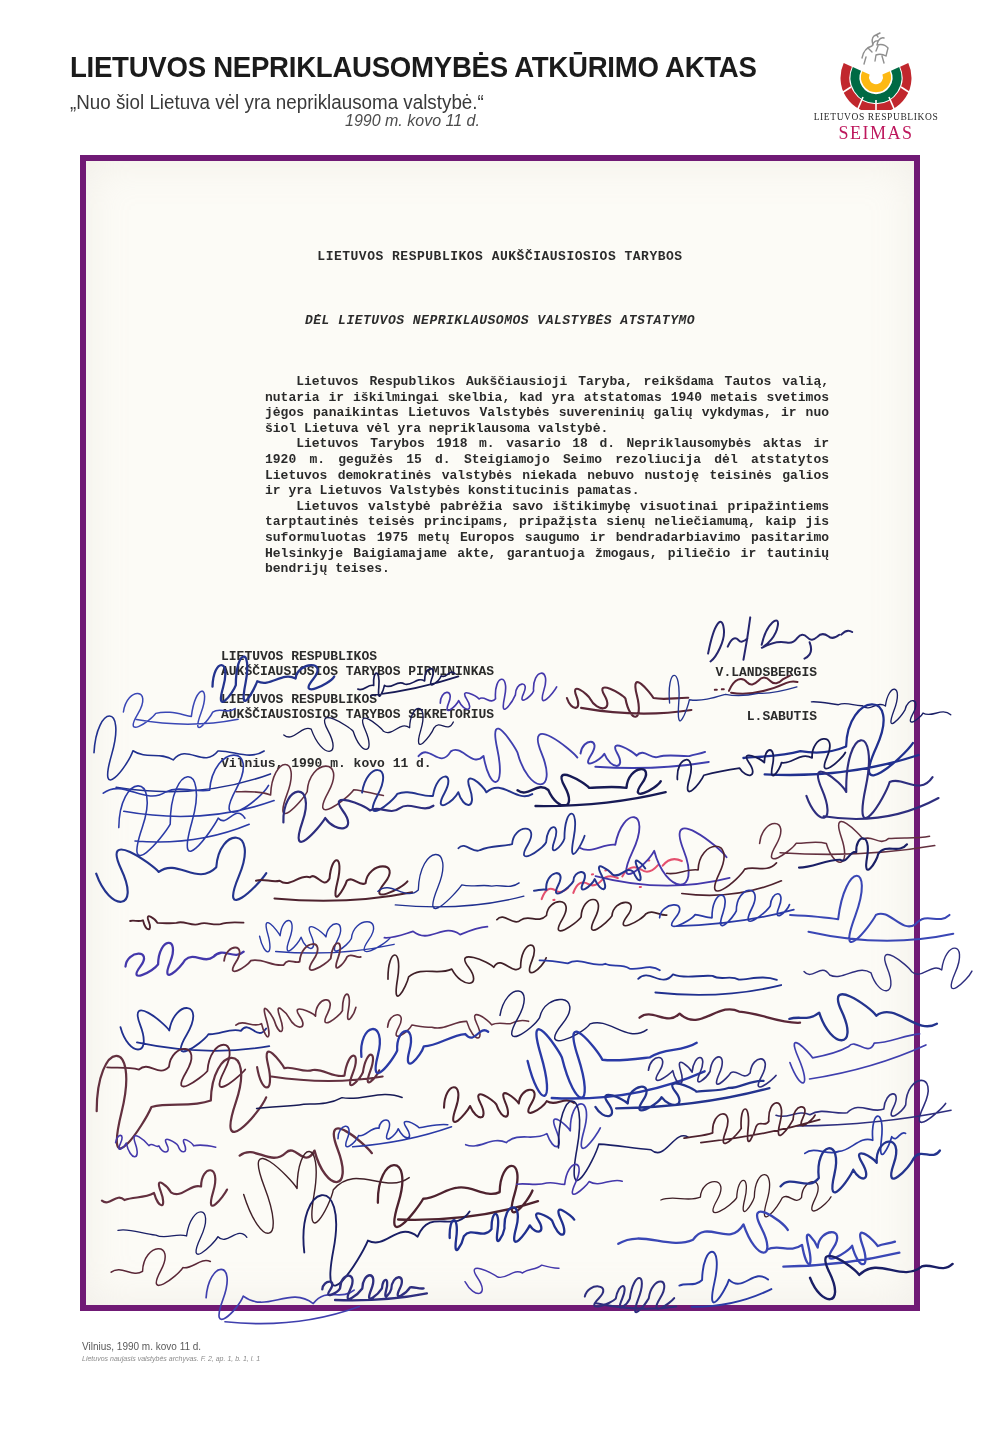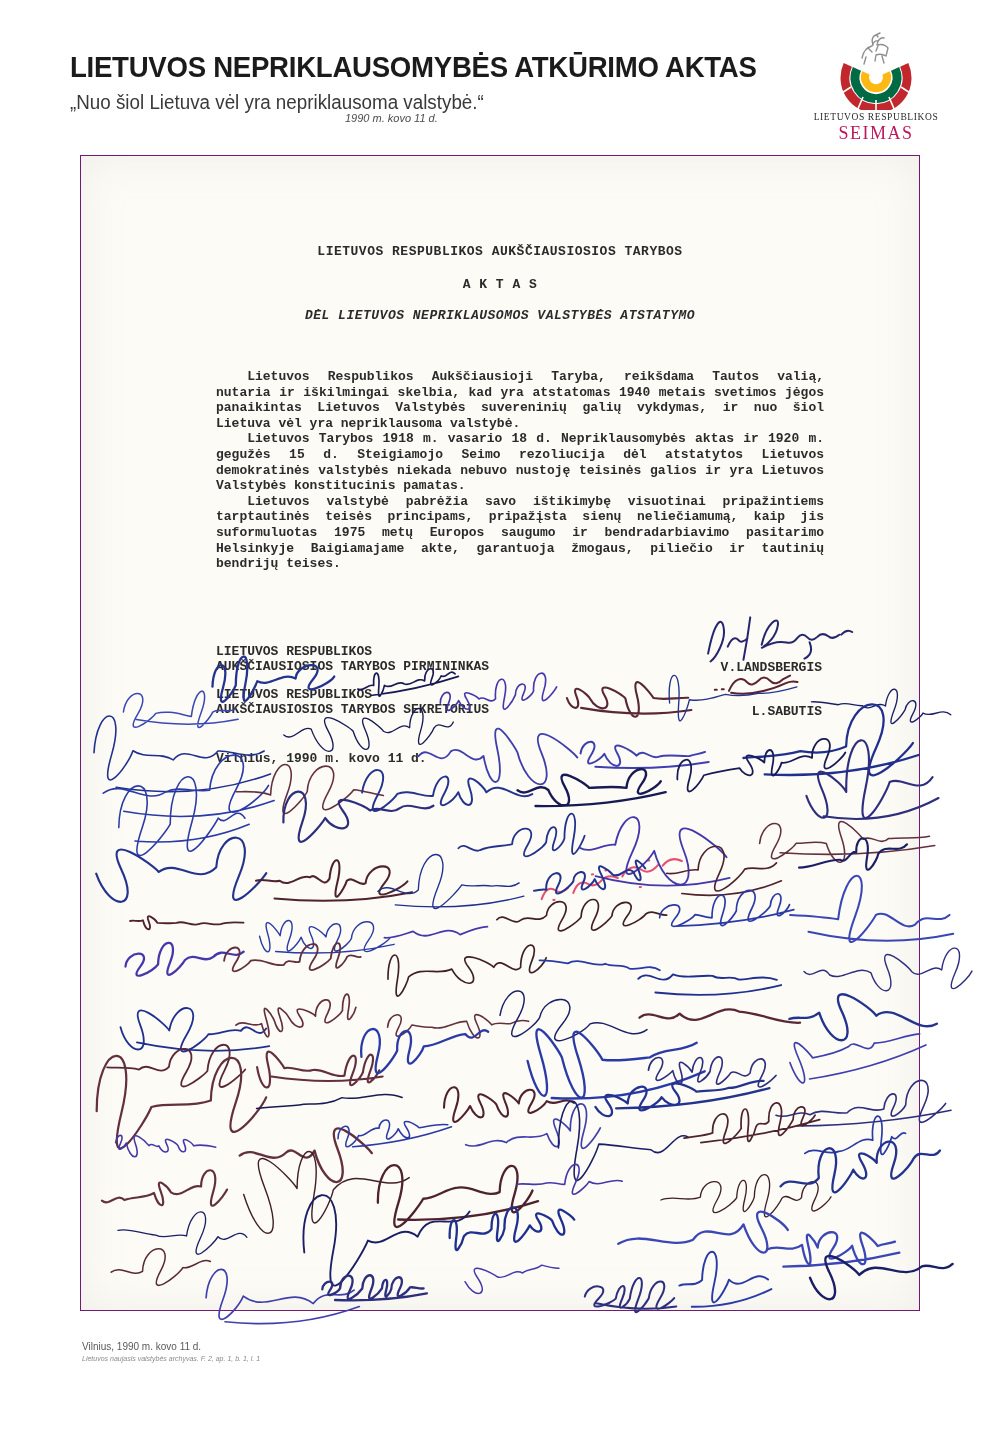--- a/index.html
+++ b/index.html
@@ -17,51 +17,51 @@
     letter-spacing:-0.3px; white-space:nowrap;
     transform:scaleX(0.92); transform-origin:left center;
   }
   .hdr-subtitle {
     position:absolute; left:70px; top:91px;
     font-size:20px; font-weight:400; color:#3a3a3a;
     white-space:nowrap; transform:scaleX(0.94); transform-origin:left center;
   }
   .hdr-date {
     position:absolute; left:345px; top:112px;
-    font-size:11px; font-style:italic; color:#4c4c4c;
+    font-size:16px; font-style:italic; color:#4c4c4c;
   }
 
   
   .logo { position:absolute; left:808px; top:32px; width:136px; text-align:center; }
   .logo svg { display:block; margin:0 auto; }
   .logo-org {
     font-family:"Liberation Serif", serif; font-size:9.5px; letter-spacing:0.6px;
     color:#2a2a2a; margin-top:2px; white-space:nowrap;
   }
   .logo-seimas {
     font-family:"Liberation Serif", serif; font-size:18px; letter-spacing:1.5px;
     color:#be185d; margin-top:1px;
   }
 
   
   .scan {
     position:absolute; left:80px; top:155px; width:840px; height:1156px;
-    background:#fcfbf6; border:1px solid #701a75;
+    background:#fcfbf6; border:6px solid #701a75;
     box-shadow:inset 0 0 40px rgba(210,205,190,0.25);
   }
   .tw { font-family:"Liberation Mono", monospace; font-weight:700; color:#2b2b2b; }
   .doc-h { position:absolute; left:0; width:100%; text-align:center; font-size:13px; letter-spacing:0.5px; }
   .doc-h1 { top:88px; }
   .doc-h2 { top:121px; }
   .doc-h3 { top:152px;font-style:italic; }
   .doc-body {
     position:absolute; left:135px; top:213px; width:608px;
     font-size:13px; line-height:15.6px; text-align:justify;
   }
-  .doc-body p { text-indent:4ch; }
+  .doc-body p { text-indent:4ch;margin-left:44px; }
   .off-block { position:absolute; left:135px; font-size:13px; line-height:14.5px; white-space:pre; }
   .off-a { top:489px; }
   .off-b { top:532px; }
   .off-name { position:absolute; right:97px; font-size:13px; }
   .off-name-a { top:504px;margin-left:14px; }
   .off-name-b { top:548px; }
   .place-date { position:absolute; left:135px; top:595px; font-size:13px; }
 
   
   .sig-layer { position:absolute; left:0; top:0; width:1000px; height:1429px; pointer-events:none; }
@@ -105,21 +105,20 @@
             <path d="M83 55 L103 68"></path>
         </g>
       </g>
     </svg>
     <div class="logo-org">LIETUVOS RESPUBLIKOS</div>
     <div class="logo-seimas">SEIMAS</div>
   </div>
 
   <div class="scan">
     <div class="tw doc-h doc-h1">LIETUVOS RESPUBLIKOS AUKŠČIAUSIOSIOS TARYBOS</div>
-    <div class="tw doc-h doc-h2">A K T A S</div>
     <div class="tw doc-h doc-h3">DĖL LIETUVOS NEPRIKLAUSOMOS VALSTYBĖS ATSTATYMO</div>
 
     <div class="tw doc-body">
         <p>Lietuvos Respublikos Aukščiausioji Taryba, reikšdama Tautos valią, nutaria ir iškilmingai skelbia, kad yra atstatomas 1940 metais svetimos jėgos panaikintas Lietuvos Valstybės suvereninių galių vykdymas, ir nuo šiol Lietuva vėl yra nepriklausoma valstybė.</p>
         <p>Lietuvos Tarybos 1918 m. vasario 18 d. Nepriklausomybės aktas ir 1920 m. gegužės 15 d. Steigiamojo Seimo rezoliucija dėl atstatytos Lietuvos demokratinės valstybės niekada nebuvo nustoję teisinės galios ir yra Lietuvos Valstybės konstitucinis pamatas.</p>
         <p>Lietuvos valstybė pabrėžia savo ištikimybę visuotinai pripažintiems tarptautinės teisės principams, pripažįsta sienų neliečiamumą, kaip jis suformuluotas 1975 metų Europos saugumo ir bendradarbiavimo pasitarimo Helsinkyje Baigiamajame akte, garantuoja žmogaus, piliečio ir tautinių bendrijų teises.</p>
       </div>
 
     <div class="tw off-block off-a">LIETUVOS RESPUBLIKOS
 AUKŠČIAUSIOSIOS TARYBOS PIRMININKAS</div>

